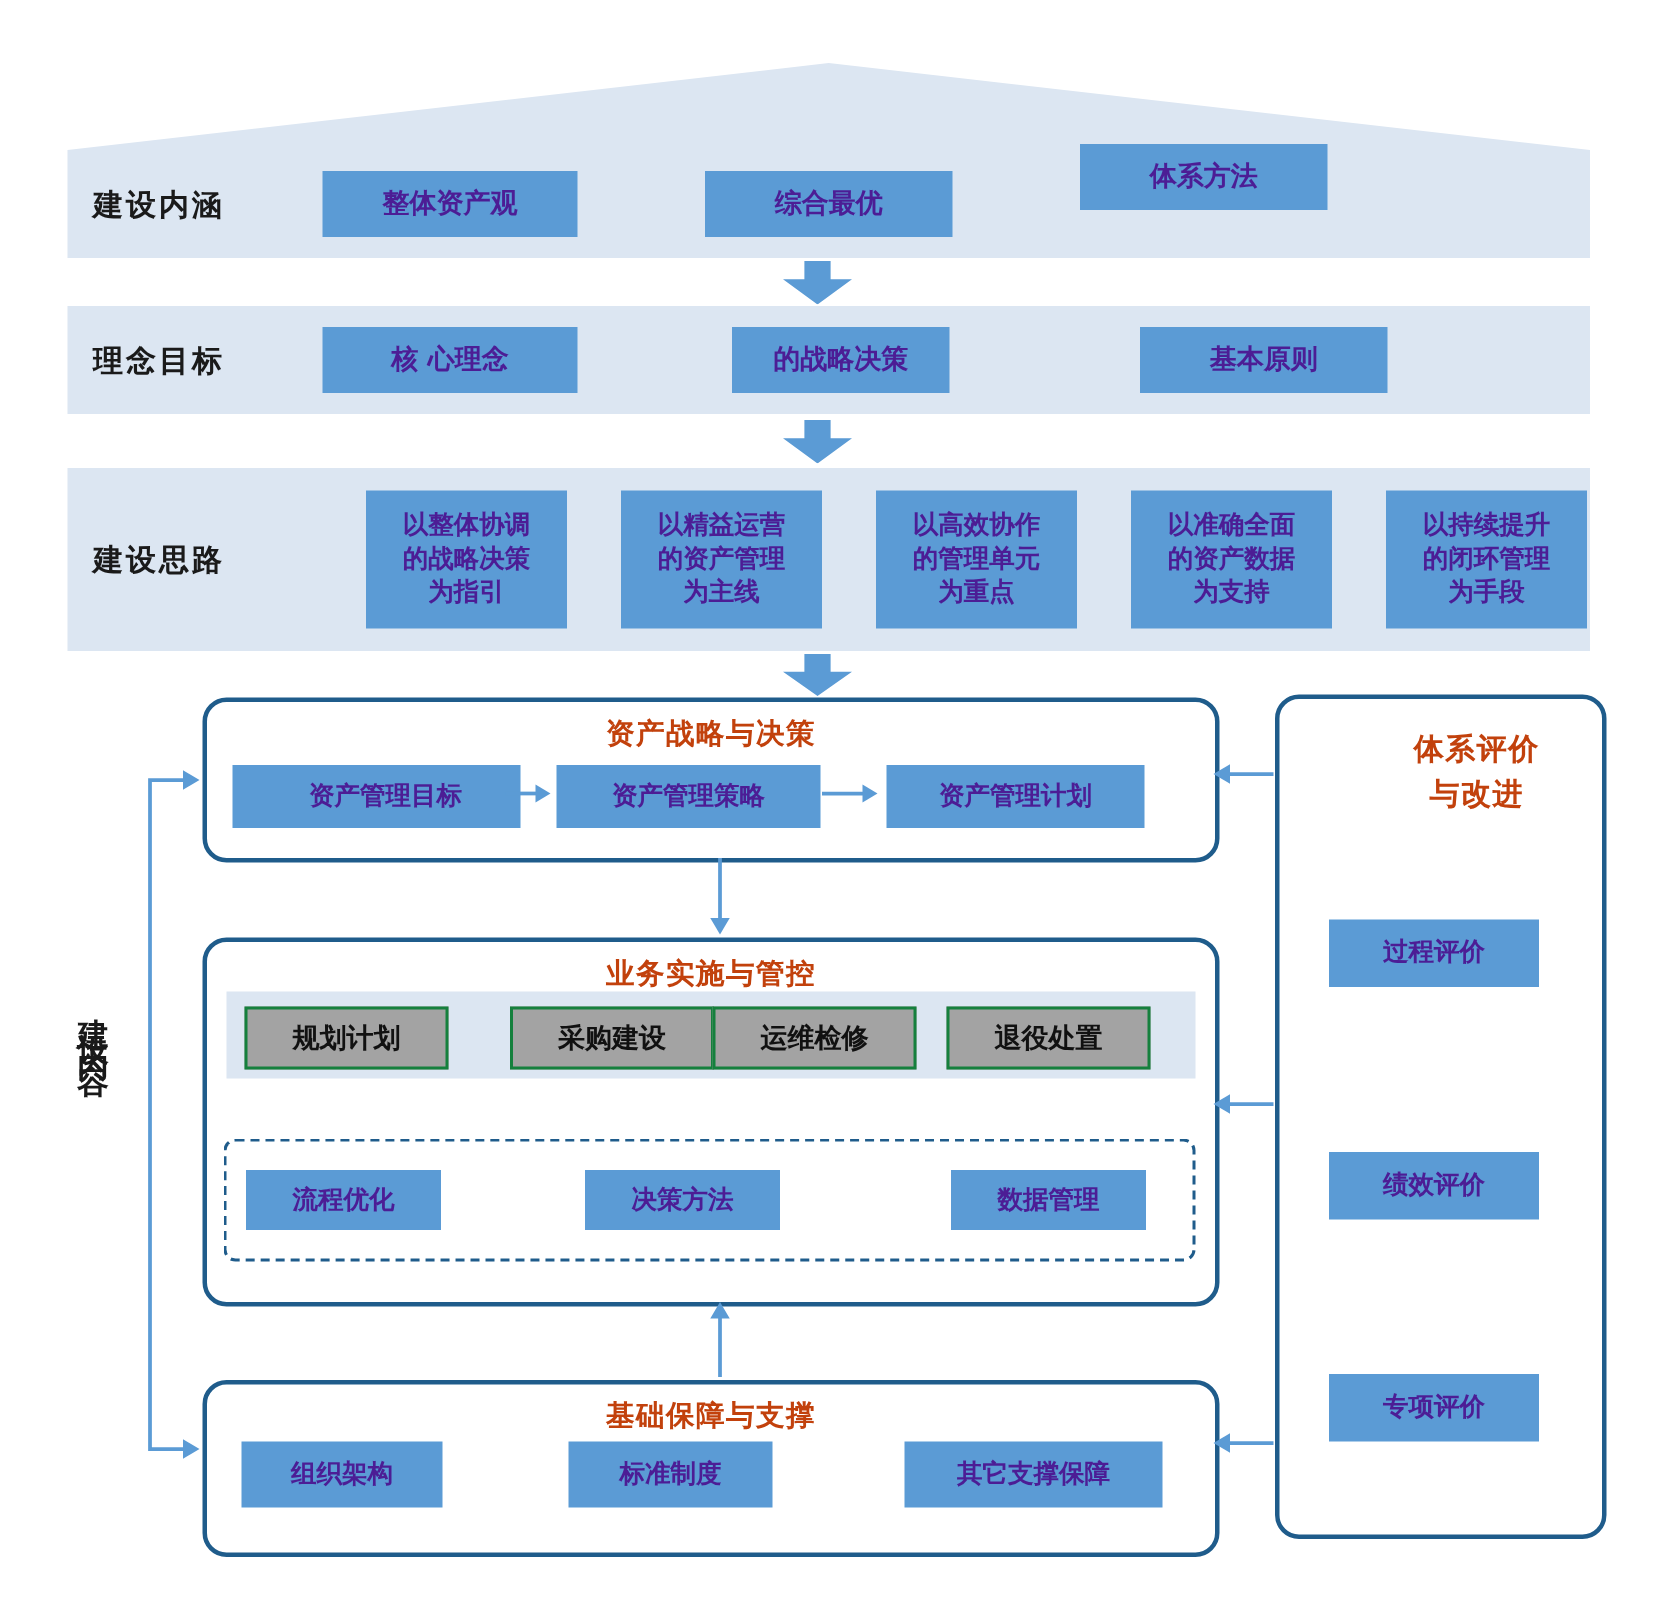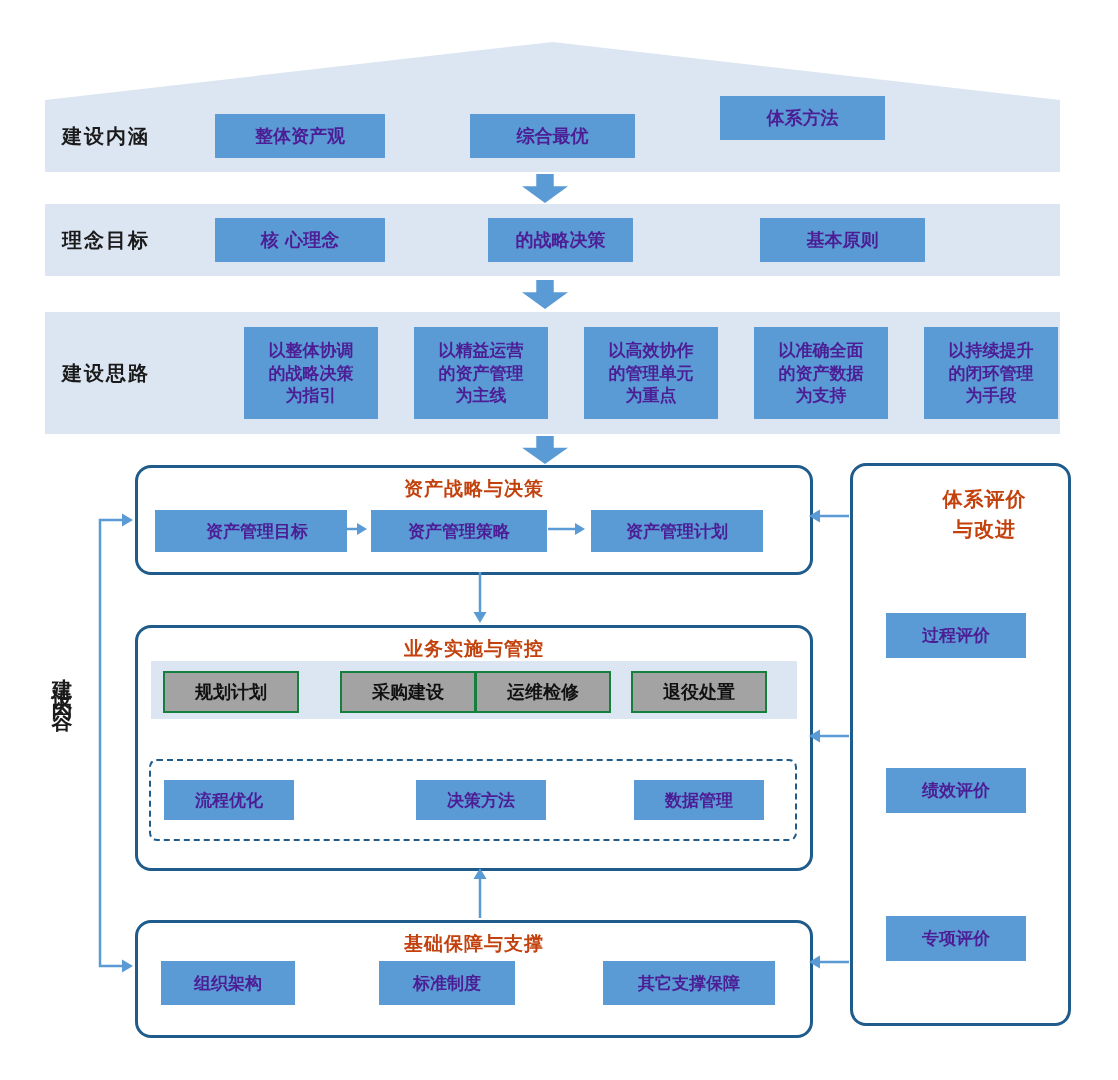--- a/index.html
+++ b/index.html
@@ -103,21 +103,21 @@
 
   <div class="roundbox" style="left:135px;top:625px;width:672px;height:240px;">
     <div class="roundbox-title">业务实施与管控</div>
     <div class="innerband" style="left:13px;top:33px;width:646px;height:58px;"></div>
     <div class="whitebox" style="left:25px;top:43px;width:132px;height:38px;">规划计划</div>
     <div class="whitebox" style="left:181px;top:43px;width:132px;height:38px;margin-left:21px;">采购建设</div>
     <div class="whitebox" style="left:337px;top:43px;width:132px;height:38px;">运维检修</div>
     <div class="whitebox" style="left:493px;top:43px;width:132px;height:38px;">退役处置</div>
     <div class="dashedbox" style="left:11px;top:131px;width:644px;height:78px;">
       <div class="bluebox" style="left:13px;top:19px;width:130px;height:40px;font-size:17px;">流程优化</div>
-      <div class="bluebox" style="left:239px;top:19px;width:130px;height:40px;font-size:17px;margin-left:26px;">决策方法</div>
+      <div class="bluebox" style="left:239px;top:19px;width:130px;height:40px;font-size:17px;">决策方法</div>
       <div class="bluebox" style="left:483px;top:19px;width:130px;height:40px;font-size:17px;">数据管理</div>
     </div>
   </div>
 
   <div class="roundbox" style="left:135px;top:920px;width:672px;height:112px;">
     <div class="roundbox-title">基础保障与支撑</div>
     <div class="bluebox" style="left:23px;top:38px;width:134px;height:44px;font-size:17px;">组织架构</div>
     <div class="bluebox" style="left:241px;top:38px;width:136px;height:44px;font-size:17px;">标准制度</div>
     <div class="bluebox" style="left:465px;top:38px;width:172px;height:44px;font-size:17px;">其它支撑保障</div>
   </div>

